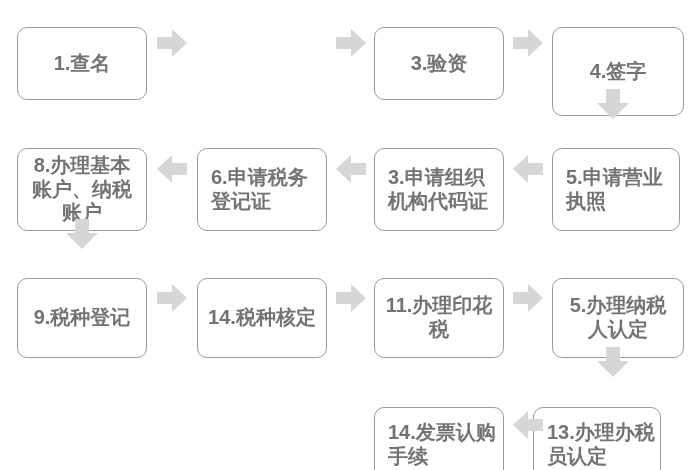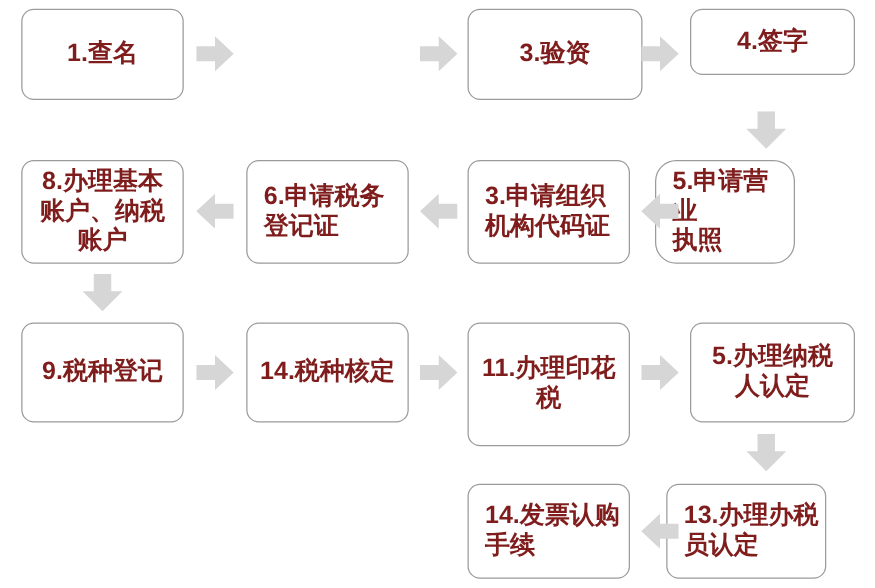--- a/index.html
+++ b/index.html
@@ -16,44 +16,45 @@
     box-sizing: border-box;
     background: #ffffff;
     border: 1.5px solid #9b9b9b;
     border-radius: 10px;
     display: flex;
     align-items: center;
     justify-content: center;
     text-align: center;
     font-size: 20px;
     font-weight: 700;
-    color: #7f1d1d;
+    color: #737373;
     line-height: 1.18;
     white-space: pre-line;
     padding: 2px 6px;
+    margin-top: 20px;
   }
   .box.left {
     justify-content: flex-start;
     text-align: left;
     padding-left: 13px;
     padding-right: 4px;
   }
   .arrow { position: absolute; display: block; }
 
   .b1  { left: 17px;  top: 7px;   width: 130px; height: 73px; }
   .b2  { left: 197px; top: 7px;   width: 130px; height: 73px; }
-  .b3  { left: 374px; top: 7px;   width: 140px; height: 73px; }
-  .b4  { left: 552px; top: 7px;   width: 132px; height: 53px; }
-  .b5  { left: 524px; top: 128px; width: 112px; height: 83px; border-radius: 17px; }
+  .b3  { left: 374px; top: 7px;   width: 130px; height: 73px; }
+  .b4  { left: 552px; top: 7px;   width: 132px; height: 89px; }
+  .b5  { left: 552px; top: 128px; width: 128px; height: 83px; }
   .b6  { left: 374px; top: 128px; width: 130px; height: 83px; }
   .b7  { left: 197px; top: 128px; width: 130px; height: 83px; }
   .b8  { left: 17px;  top: 128px; width: 130px; height: 83px; }
   .b9  { left: 17px;  top: 258px; width: 130px; height: 80px; }
   .b10 { left: 197px; top: 258px; width: 130px; height: 80px; }
-  .b11 { left: 374px; top: 258px; width: 130px; height: 99px; }
+  .b11 { left: 374px; top: 258px; width: 130px; height: 80px; }
   .b12 { left: 552px; top: 258px; width: 132px; height: 80px; }
   .b13 { left: 533px; top: 387px; width: 128px; height: 76px; }
   .b14 { left: 374px; top: 387px; width: 130px; height: 76px; }
 
   .a1  { left: 157px; top: 29px; }
   .a2  { left: 336px; top: 29px; }
   .a3  { left: 513px; top: 29px; }
   .a4  { left: 597px; top: 89px; }
   .a5  { left: 513px; top: 155px; }
   .a6  { left: 336px; top: 155px; }

